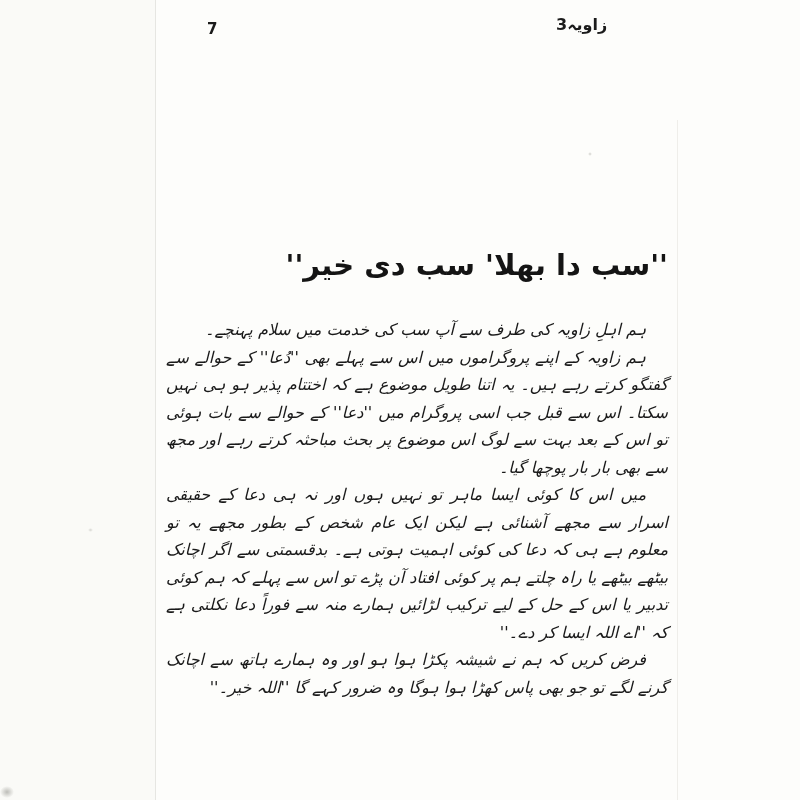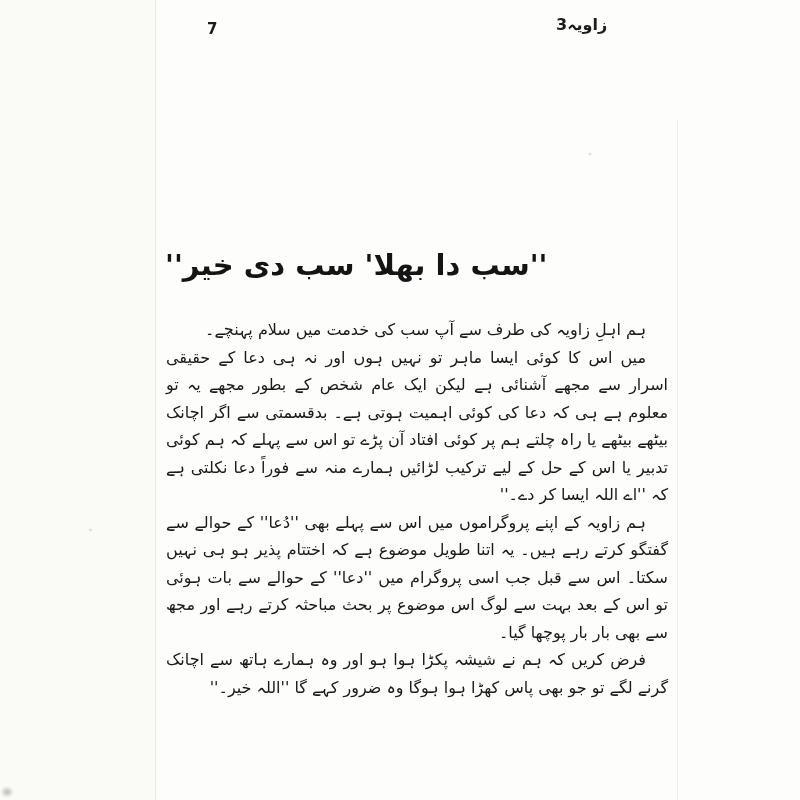--- a/index.html
+++ b/index.html
@@ -49,39 +49,40 @@
   .book-title {
     position: absolute; left: 556px; top: 15px;
     font-size: 16px; font-weight: bold;
     direction: ltr; unicode-bidi: isolate; text-align: right;
   }
 
   
   .chapter-title {
     position: absolute; top: 242px; left: 165px; width: 503px;
     margin: 0;
-    text-align: left;
+    text-align: right;
     direction: rtl;
     font-size: 29px; line-height: 46px;
     font-weight: bold;
     color: #141414;
   }
 
   
   .body-text {
     position: absolute; top: 316px; left: 166px; width: 502px;
     direction: rtl;
     text-align: justify;
     font-size: 16px;
     line-height: 27.5px;
     color: #191919;
   }
   .body-text p {
     margin: 0;
     text-indent: 22px; 
+    font-style: italic;
   }
 </style>
 </head>
 <body>
 
 <div class="page">
 
   <div class="margin-left-band"></div>
   <div class="edge-left"></div>
   <div class="edge-right"></div>
@@ -90,19 +91,19 @@
   <div class="speck-c"></div>
 
   <span class="page-number">7</span>
 
   <span class="book-title">زاویہ3</span>
 
   <h1 class="chapter-title">''سب دا بھلا' سب دی خیر''</h1>
 
   <div class="body-text">
     <p>ہم اہلِ زاویہ کی طرف سے آپ سب کی خدمت میں سلام پہنچے۔</p>
+    <p>ہم زاویہ کے اپنے پروگراموں میں اس سے پہلے بھی ''دُعا'' کے حوالے سے گفتگو کرتے رہے ہیں۔ یہ اتنا طویل موضوع ہے کہ اختتام پذیر ہو ہی نہیں سکتا۔ اس سے قبل جب اسی پروگرام میں ''دعا'' کے حوالے سے بات ہوئی تو اس کے بعد بہت سے لوگ اس موضوع پر بحث مباحثہ کرتے رہے اور مجھ سے بھی بار بار پوچھا گیا۔</p>
     <p>میں اس کا کوئی ایسا ماہر تو نہیں ہوں اور نہ ہی دعا کے حقیقی اسرار سے مجھے آشنائی ہے لیکن ایک عام شخص کے بطور مجھے یہ تو معلوم ہے ہی کہ دعا کی کوئی اہمیت ہوتی ہے۔ بدقسمتی سے اگر اچانک بیٹھے بیٹھے یا راہ چلتے ہم پر کوئی افتاد آن پڑے تو اس سے پہلے کہ ہم کوئی تدبیر یا اس کے حل کے لیے ترکیب لڑائیں ہمارے منہ سے فوراً دعا نکلتی ہے کہ ''اے اللہ ایسا کر دے۔''</p>
-    <p>ہم زاویہ کے اپنے پروگراموں میں اس سے پہلے بھی ''دُعا'' کے حوالے سے گفتگو کرتے رہے ہیں۔ یہ اتنا طویل موضوع ہے کہ اختتام پذیر ہو ہی نہیں سکتا۔ اس سے قبل جب اسی پروگرام میں ''دعا'' کے حوالے سے بات ہوئی تو اس کے بعد بہت سے لوگ اس موضوع پر بحث مباحثہ کرتے رہے اور مجھ سے بھی بار بار پوچھا گیا۔</p>
     <p>فرض کریں کہ ہم نے شیشہ پکڑا ہوا ہو اور وہ ہمارے ہاتھ سے اچانک گرنے لگے تو جو بھی پاس کھڑا ہوا ہوگا وہ ضرور کہے گا ''اللہ خیر۔''</p>
 
   </div>
 
 </div>
 
 </body></html>

